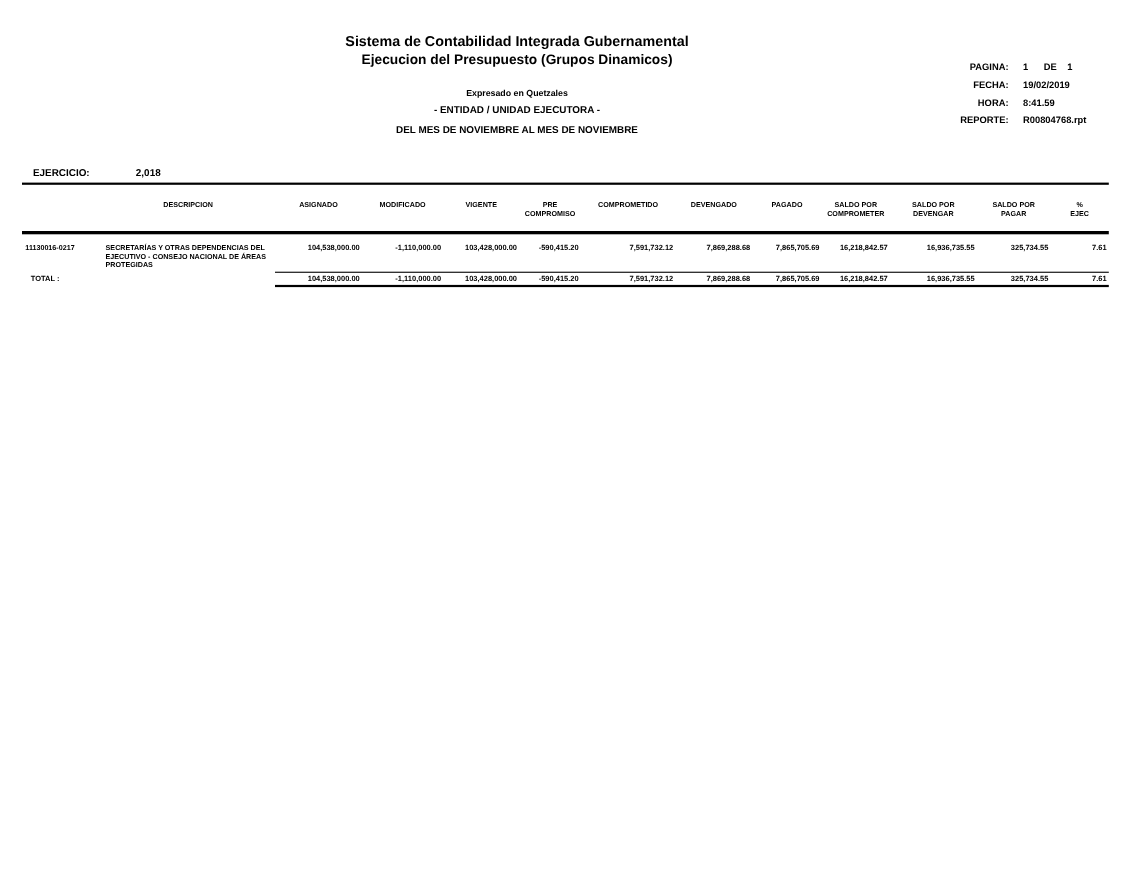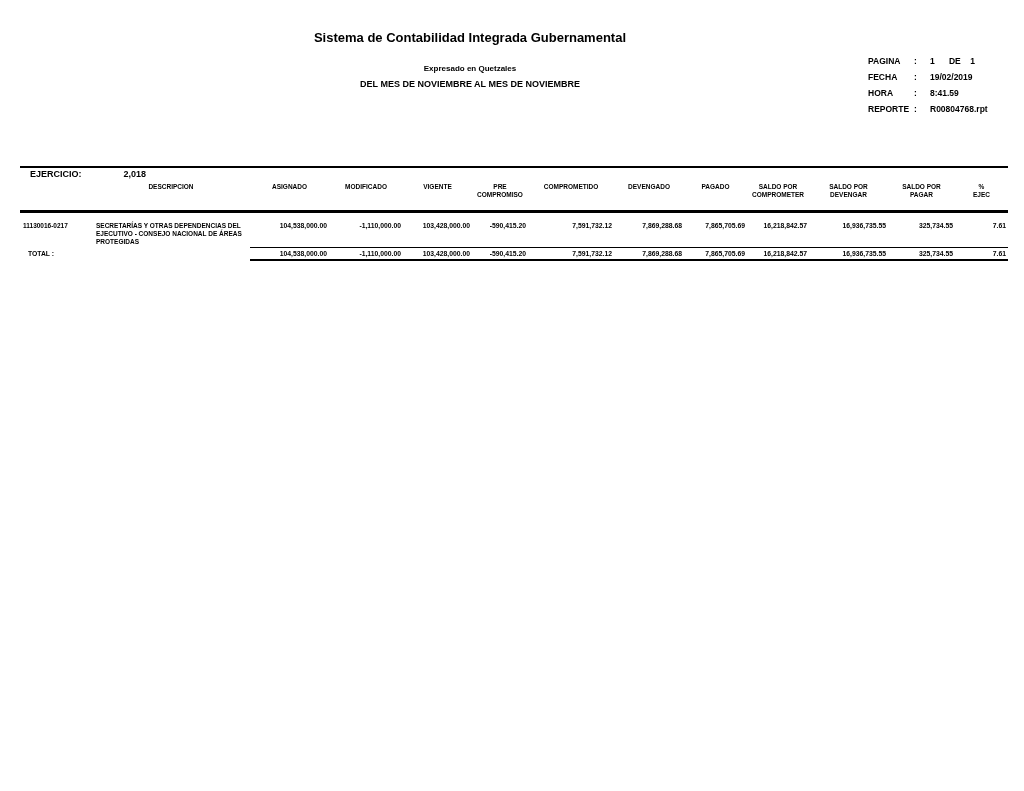--- a/index.html
+++ b/index.html
@@ -15,26 +15,26 @@
   
   .title-block { position:absolute; top:30px; left:130px; width:680px; text-align:center; }
   .t-main1 { font-size:13px; line-height:16px; }
   .t-main2 { font-size:12.5px; line-height:16px; }
   .t-sub   { font-size:8px;  line-height:11px; margin-top:17px; }
   .t-ent   { font-size:9px;  line-height:15px; margin-top:3px; }
 
   
   .meta { position:absolute; top:56px; left:868px; font-size:8.5px; }
   .meta-row { display:flex; margin-bottom:6px; }
-  .meta-label { width:46px; }
+  .meta-label { width:46px;text-align:right; }
   .meta-colon { width:16px; text-align:left; }
   .meta-value { white-space:pre; }
 
   
-  .ejercicio { position:absolute; top:169px; left:30px; font-size:9px; display:flex; }
+  .ejercicio { position:absolute; top:152px; left:30px; font-size:9px; display:flex; }
   .ej-value { margin-left:42px; }
 
   
   .rule1 { position:absolute; top:166px; left:20px; width:988px; height:2px; background:#000; }
 
   
   .tbl { position:absolute; top:183px; left:20px; width:988px; }
   .grid-row {
     display:grid;
     grid-template-columns:72px 158px 79px 74px 69px 56px 86px 70px 63px 62px 79px 67px 53px;
@@ -62,21 +62,23 @@
     padding:1.5px 0 1.5px 0;
   }
 </style>
 </head>
 <body>
 
 <div class="page">
 
   <div class="title-block">
     <div class="t-main1">Sistema de Contabilidad Integrada Gubernamental</div>
+    <div class="t-main2">Ejecucion del Presupuesto (Grupos Dinamicos)</div>
     <div class="t-sub">Expresado en Quetzales</div>
+    <div class="t-ent">- ENTIDAD / UNIDAD EJECUTORA -</div>
     <div class="t-ent">DEL MES DE NOVIEMBRE AL MES DE NOVIEMBRE</div>
   </div>
 
   <div class="meta">
     <div class="meta-row">
       <span class="meta-label">PAGINA</span>
       <span class="meta-colon">:</span>
       <span class="meta-value">1      DE    1</span>
     </div>
     <div class="meta-row">

